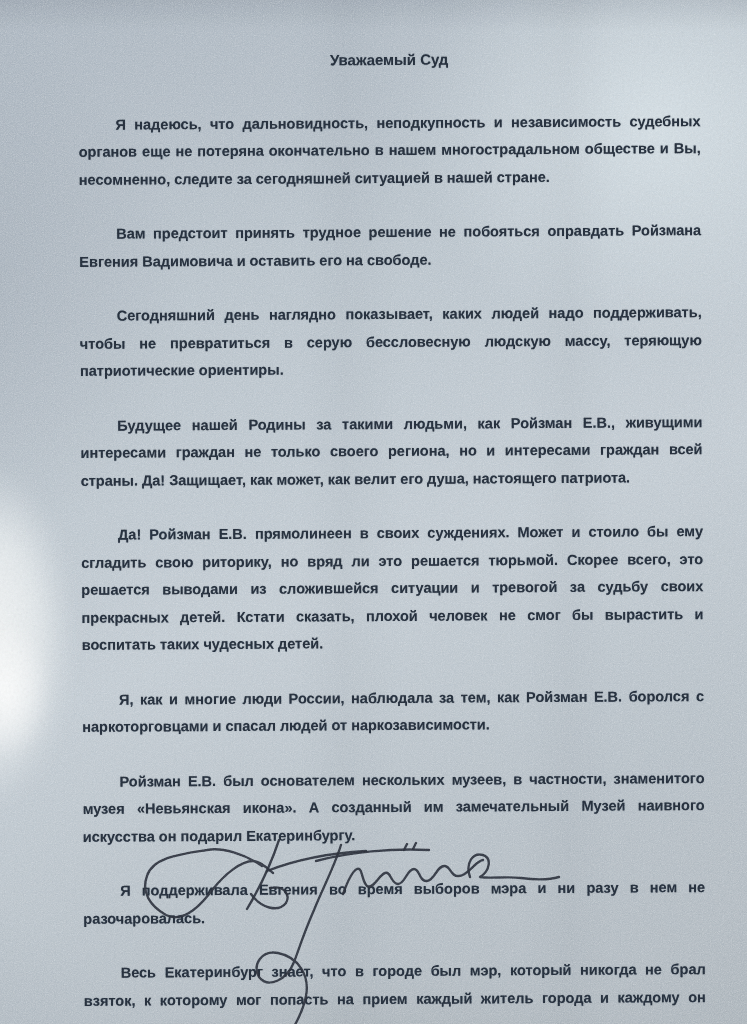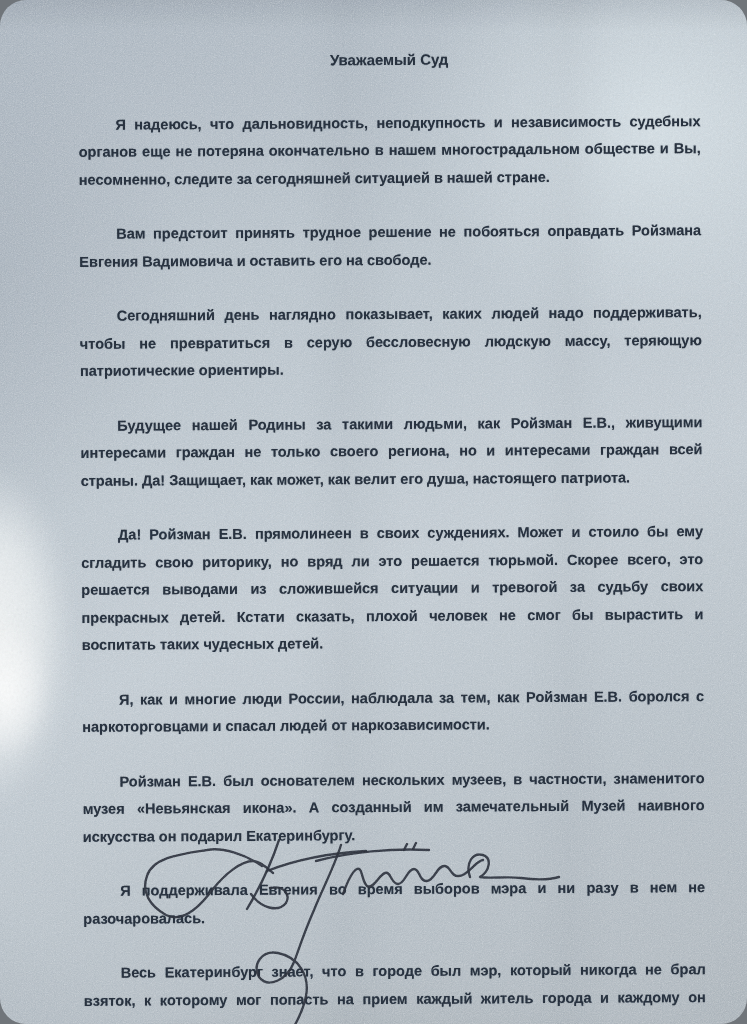--- a/index.html
+++ b/index.html
@@ -1,21 +1,20 @@
 <!DOCTYPE html>
 <html><head>
 <meta charset="utf-8">
 <style>
   html,body{margin:0;padding:0;background:#70757a;}
   .stage{
     position:relative;
     width:747px;height:1024px;
     overflow:hidden;
     font-family:"Liberation Sans", sans-serif;
-    border-radius:26px;
   }
   
   .paper{
     position:absolute;inset:0;
     background:
       radial-gradient(ellipse 60% 40% at 88% 12%, rgba(213,224,230,.9) 0%, rgba(213,224,230,0) 55%),
       radial-gradient(ellipse 70% 30% at 50% 112%, rgba(158,166,172,.85) 0%, rgba(158,166,172,0) 60%),
       radial-gradient(ellipse 55% 45% at -8% 28%, rgba(150,160,172,.55) 0%, rgba(150,160,172,0) 60%),
       linear-gradient(158deg,#a9b4bf 0%,#b7c2cb 28%,#c1cbd3 55%,#b4bec6 78%,#aeb7be 100%);
   }

